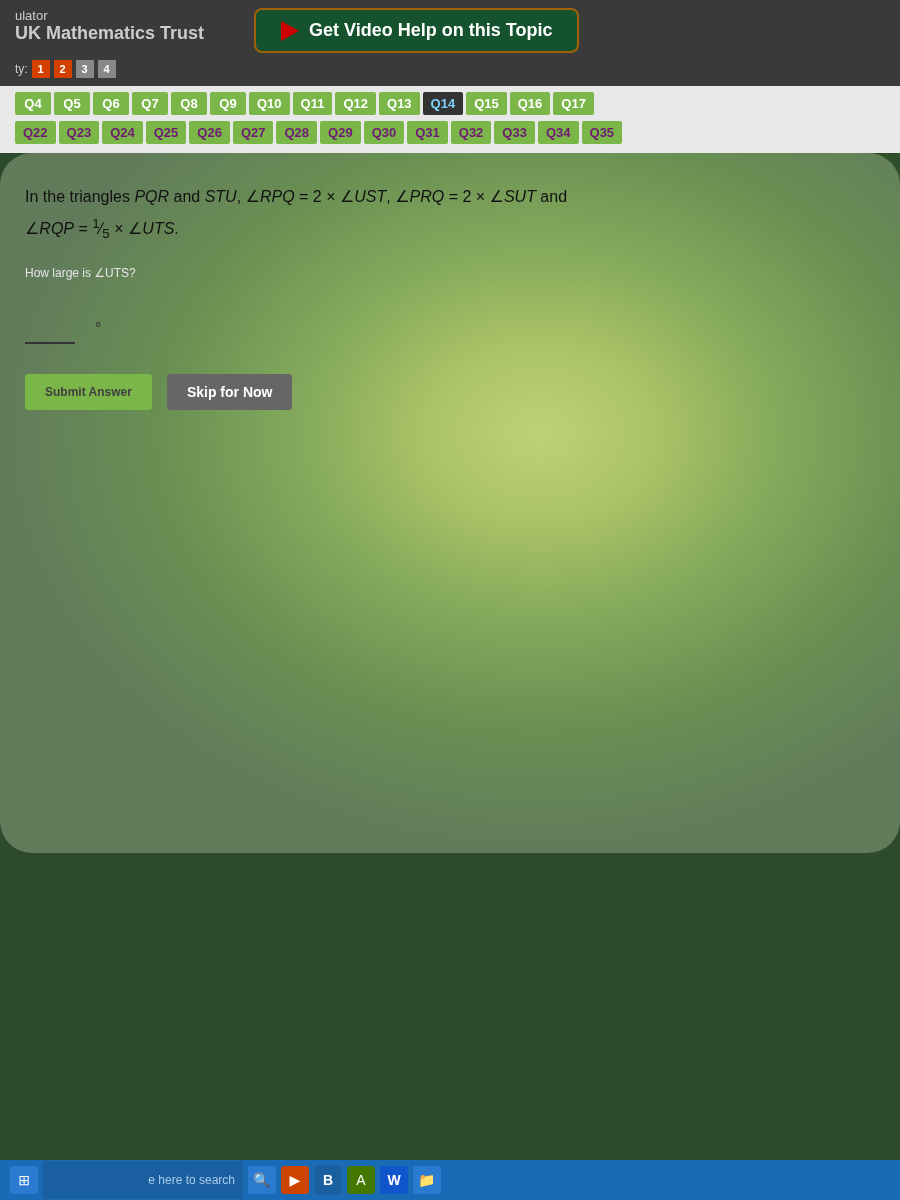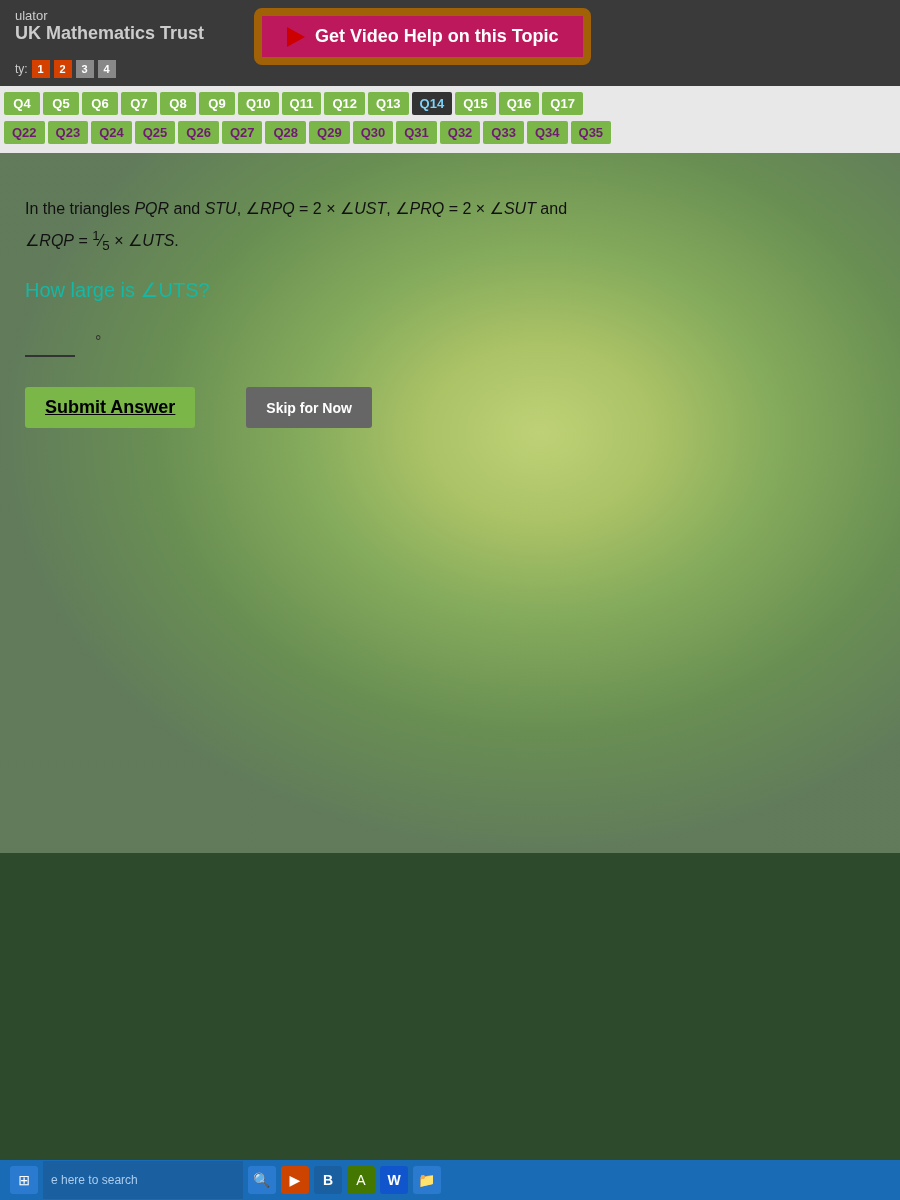--- a/index.html
+++ b/index.html
@@ -76,22 +76,22 @@
       line-height: 18px;
     }
 
     .diff-box.active {
       background: #d44000;
     }
 
     
     .video-help-btn {
       margin-left: 30px;
-      background: #be185d;
-      border: 8px solid #a16207;
+      background: #14532d;
+      border: 2px solid #a16207;
       border-radius: 8px;
       padding: 10px 25px;
       display: flex;
       align-items: center;
       gap: 10px;
       cursor: pointer;
       text-decoration: none;
     }
 
     .play-icon {
@@ -105,21 +105,21 @@
 
     .video-help-text {
       color: white;
       font-size: 18px;
       font-weight: bold;
     }
 
     
     .q-nav {
       background: #e8e8e8;
-      padding: 6px 4px;
+      padding: 6px 15px;
       display: flex;
       flex-wrap: wrap;
       gap: 3px;
       align-items: center;
     }
 
     .q-btn {
       padding: 4px 8px;
       font-size: 13px;
       font-weight: bold;
@@ -139,35 +139,36 @@
 
     .q-btn.row2 {
       background: #7ab648;
       color: #701a75;
     }
 
     
     .content-area {
       background: rgba(200, 220, 180, 0.85);
       min-height: 700px;
-      padding: 42px 25px;
+      padding: 30px 25px;
       position: relative;
+      border-radius: 32px;
     }
 
     .problem-text {
       font-size: 16px;
       color: #111;
       line-height: 1.8;
       margin-bottom: 20px;
     }
 
     .question-line {
-      font-size: 20px;
-      color: #14b8a6;
-      margin-bottom: 25px;
+      font-size: 12px;
+      color: #e5e5e5;
+      margin-bottom: 34px;
     }
 
     .answer-area {
       display: flex;
       align-items: center;
       gap: 20px;
       margin-bottom: 30px;
     }
 
     .answer-input-box {
@@ -186,40 +187,38 @@
     }
 
     .buttons-row {
       display: flex;
       gap: 15px;
       margin-top: 10px;
     }
 
     .submit-btn {
       background: #7ab648;
-      color: #000000;
+      color: #404040;
       border: none;
       padding: 10px 20px;
-      font-size: 18px;
+      font-size: 12px;
       font-weight: bold;
       cursor: pointer;
       border-radius: 3px;
-      text-decoration: underline;
     }
 
     .skip-btn {
       background: #666;
       color: white;
       border: none;
       padding: 10px 20px;
       font-size: 14px;
       font-weight: bold;
       cursor: pointer;
       border-radius: 3px;
-      margin-left: 36px;
     }
 
     
     .taskbar {
       position: absolute;
       bottom: 0;
       left: 0;
       right: 0;
       height: 40px;
       background: #1a6bb5;
@@ -229,20 +228,21 @@
       gap: 5px;
     }
 
     .taskbar-search {
       background: #1a5fa0;
       color: #aaccee;
       font-size: 12px;
       padding: 12px 8px;
       flex: 1;
       max-width: 200px;
+      text-align: right;
     }
 
     .taskbar-icon {
       width: 28px;
       height: 28px;
       background: #2a7ad0;
       border-radius: 3px;
       display: flex;
       align-items: center;
       justify-content: center;

